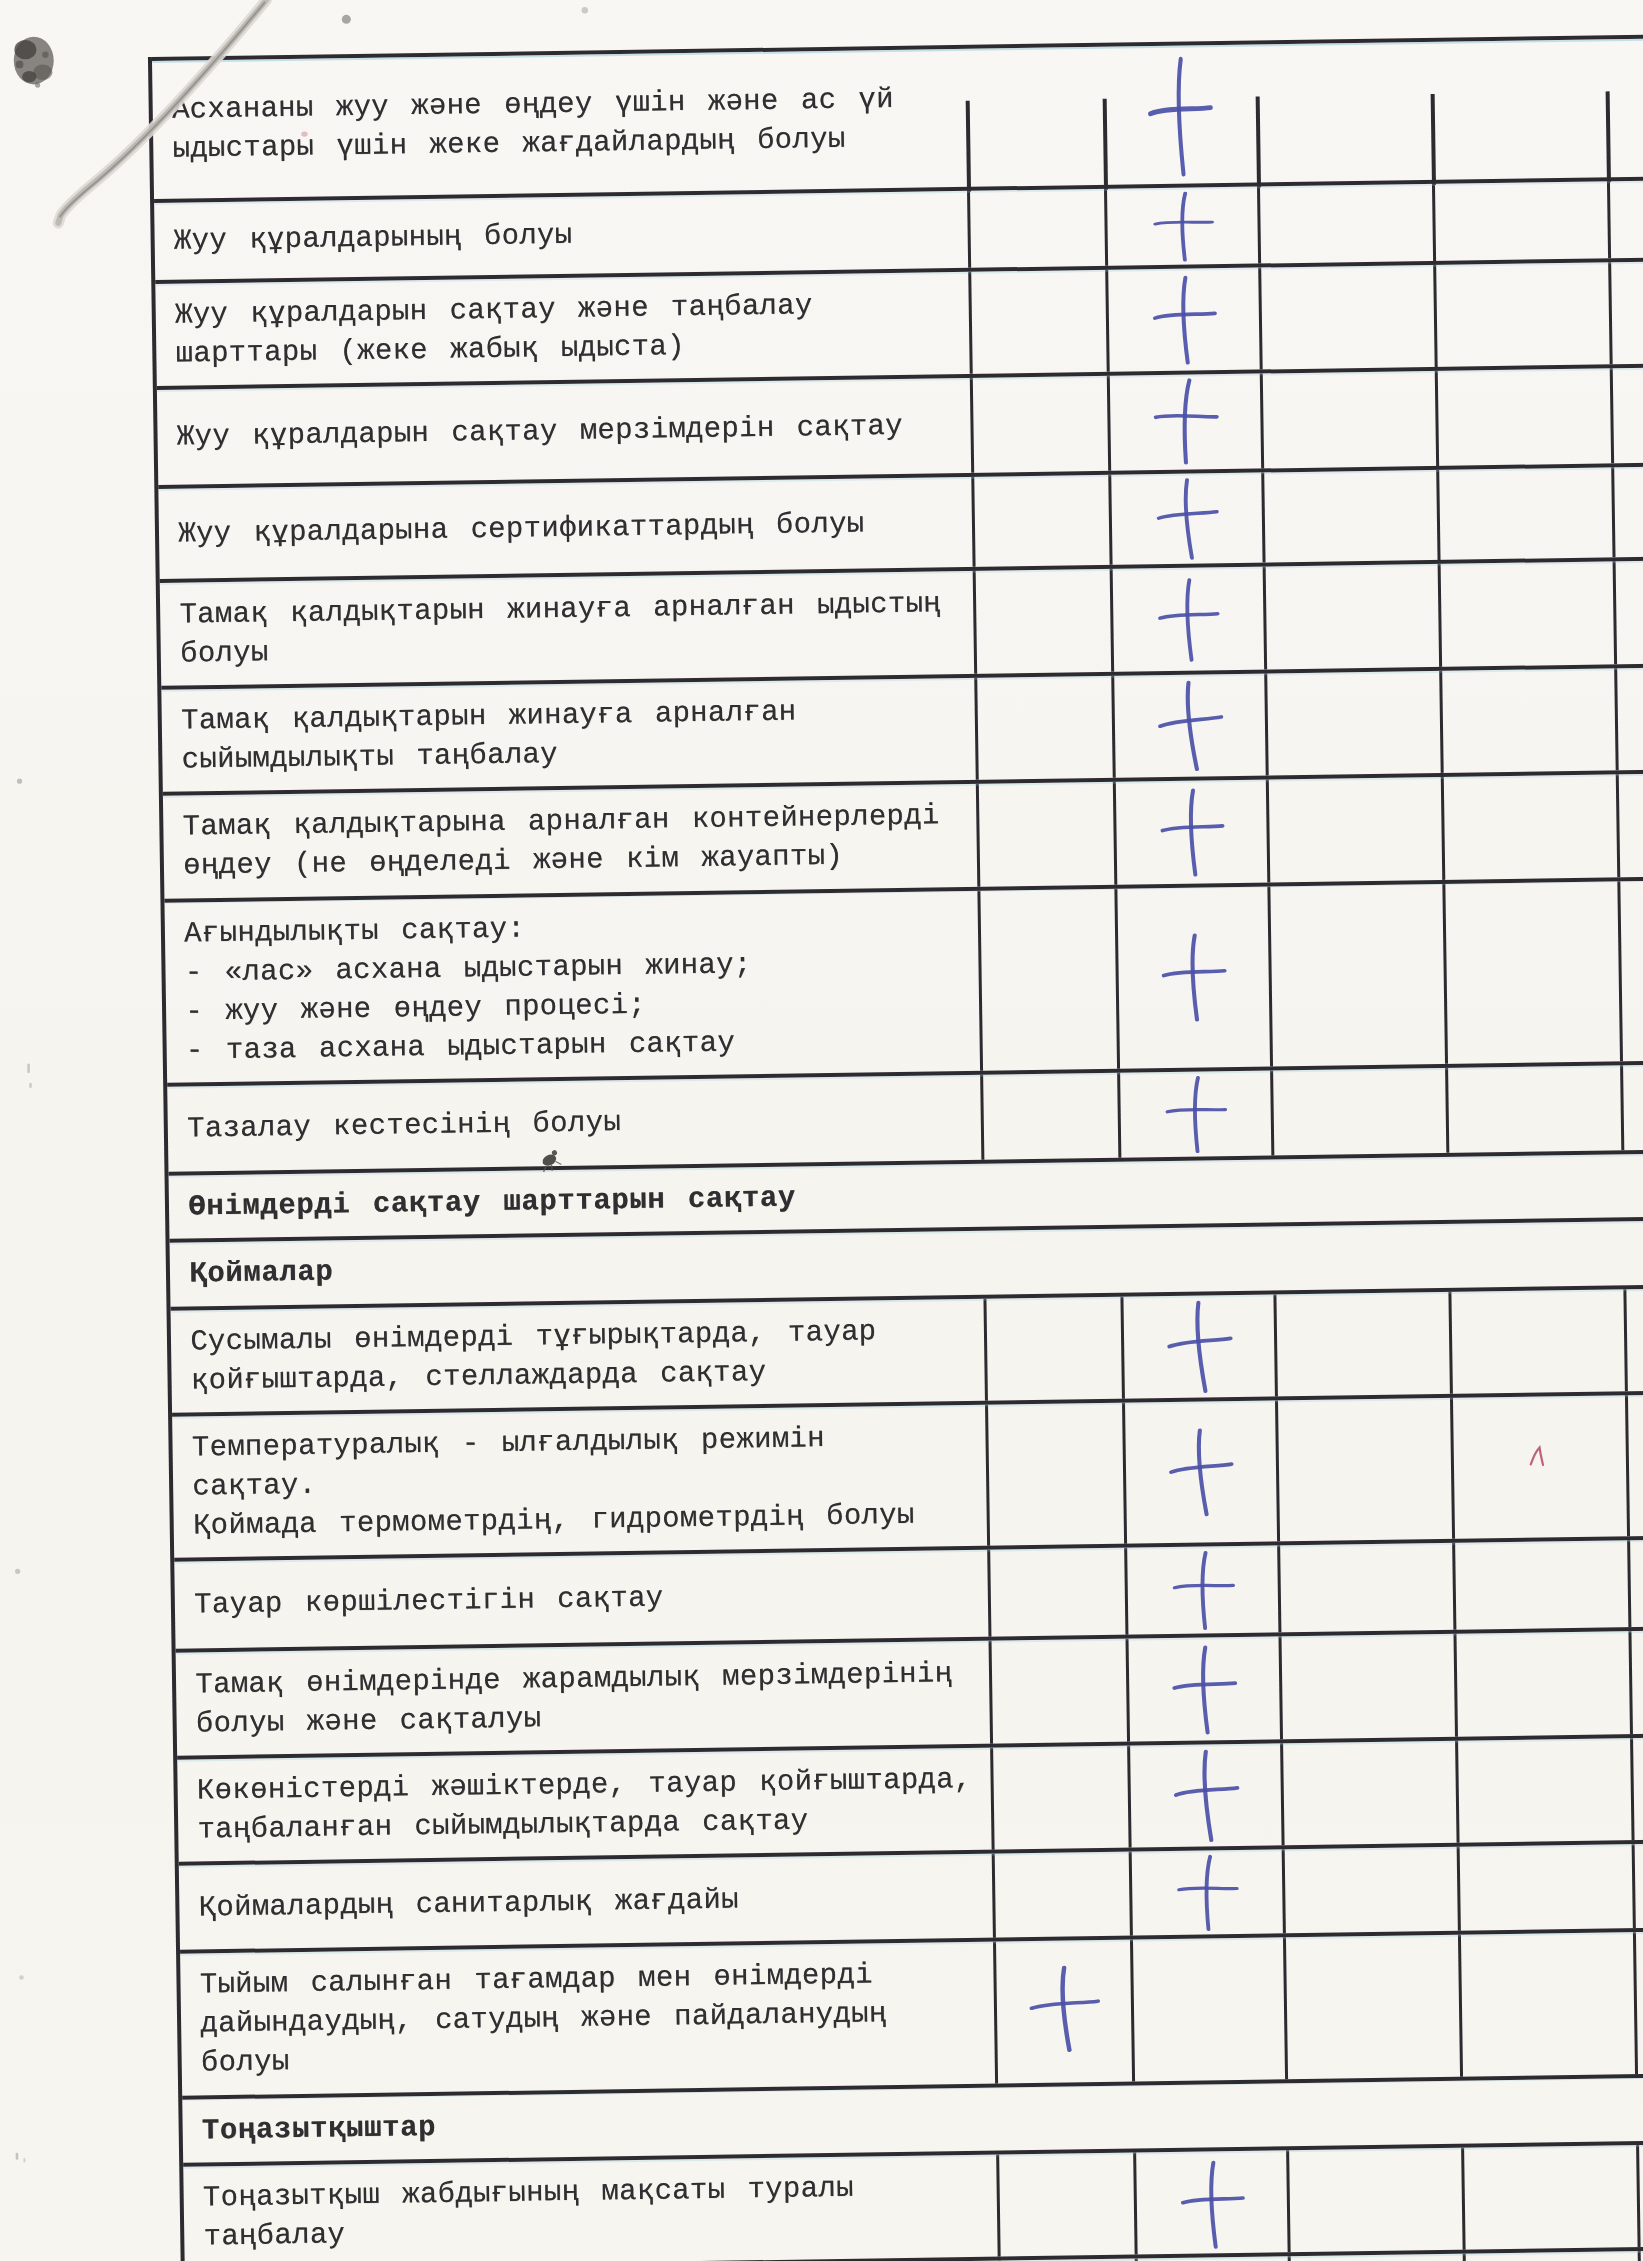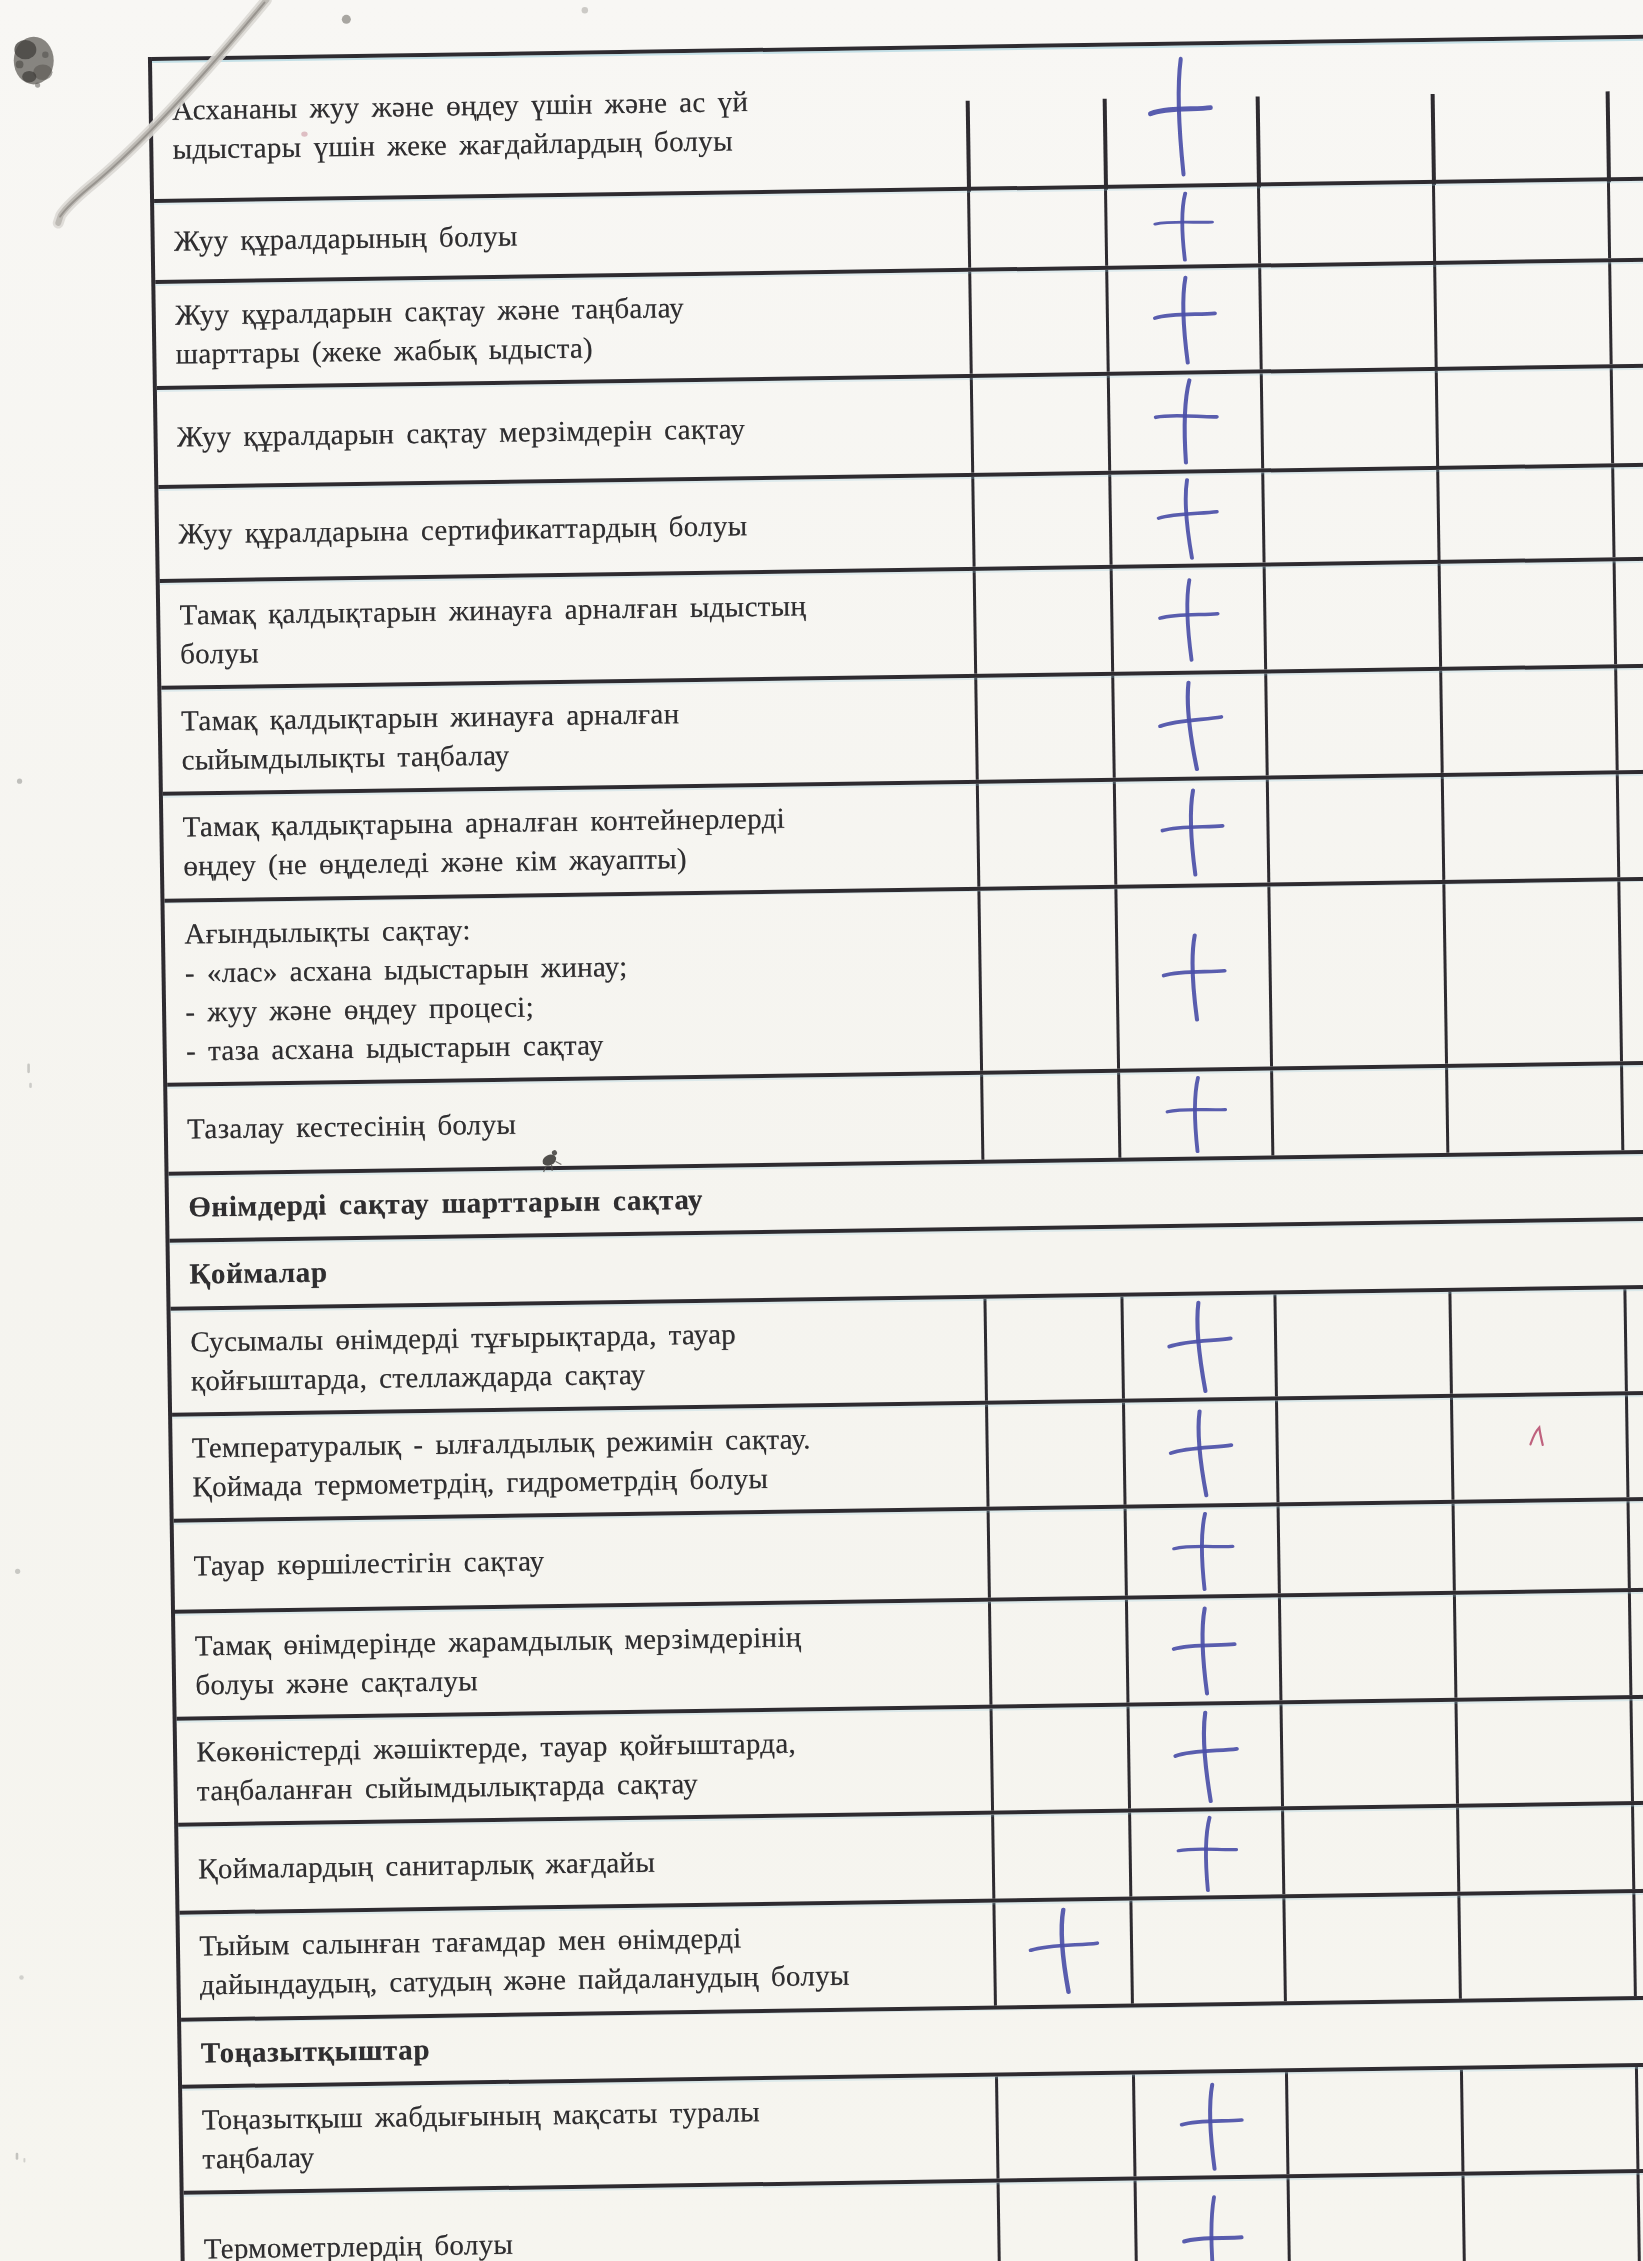--- a/index.html
+++ b/index.html
@@ -6,20 +6,21 @@
   * { box-sizing: border-box; margin: 0; padding: 0; }
   html,body{
     width:1644px; height:2261px;
     overflow:hidden;
     background:#f6f5f1;
     font-family:"Liberation Serif","DejaVu Serif",serif;
   }
   .page{
     position:absolute; inset:0;
     background:linear-gradient(180deg,#f8f7f4 0%,#f5f4ef 55%,#f6f5ef 100%);
+    font-family:Liberation Mono, monospace;
   }
   .rot{
     position:absolute; left:0; top:0; width:1644px; height:2261px;
     transform:rotate(-0.85deg);
     transform-origin:148px 61px;
   }
   .tbl{
     position:absolute; left:148px; top:57px; width:1497px;
     border-left:4.5px solid var(--ink);
     border-bottom:5.2px solid var(--ink);

